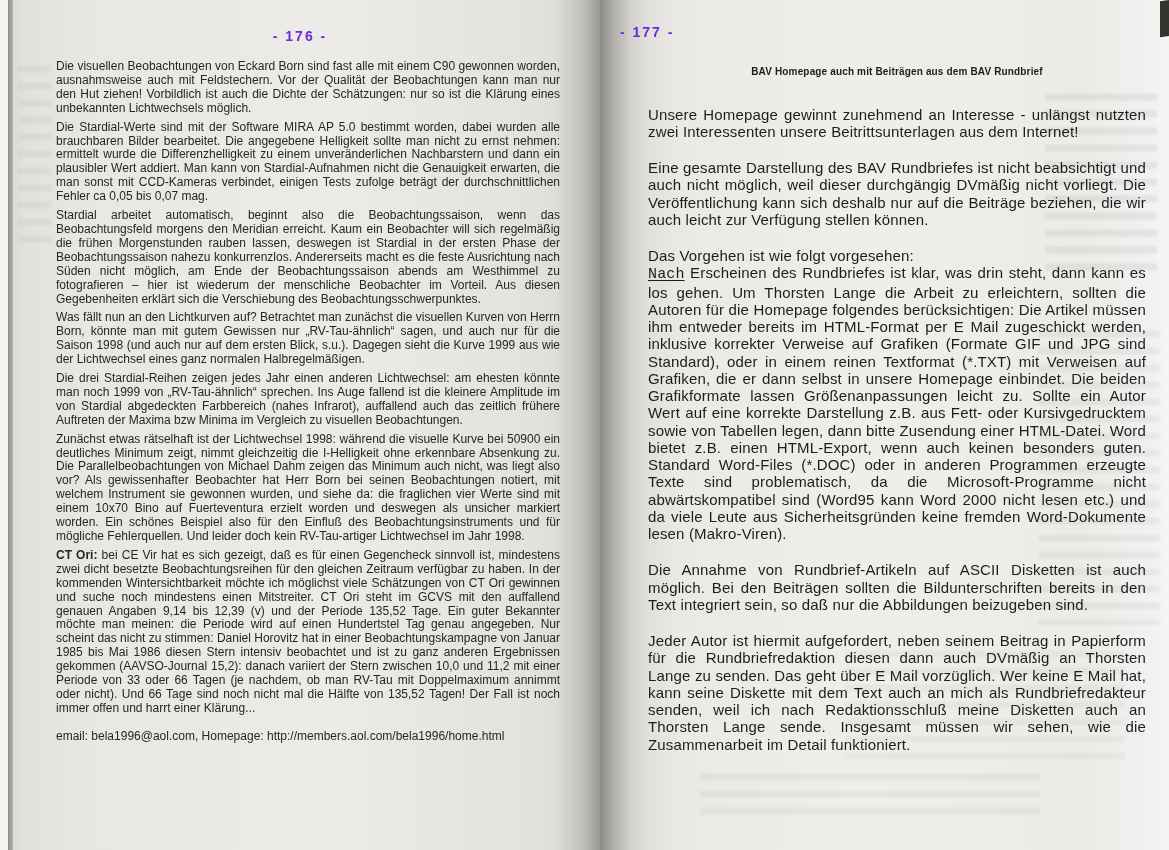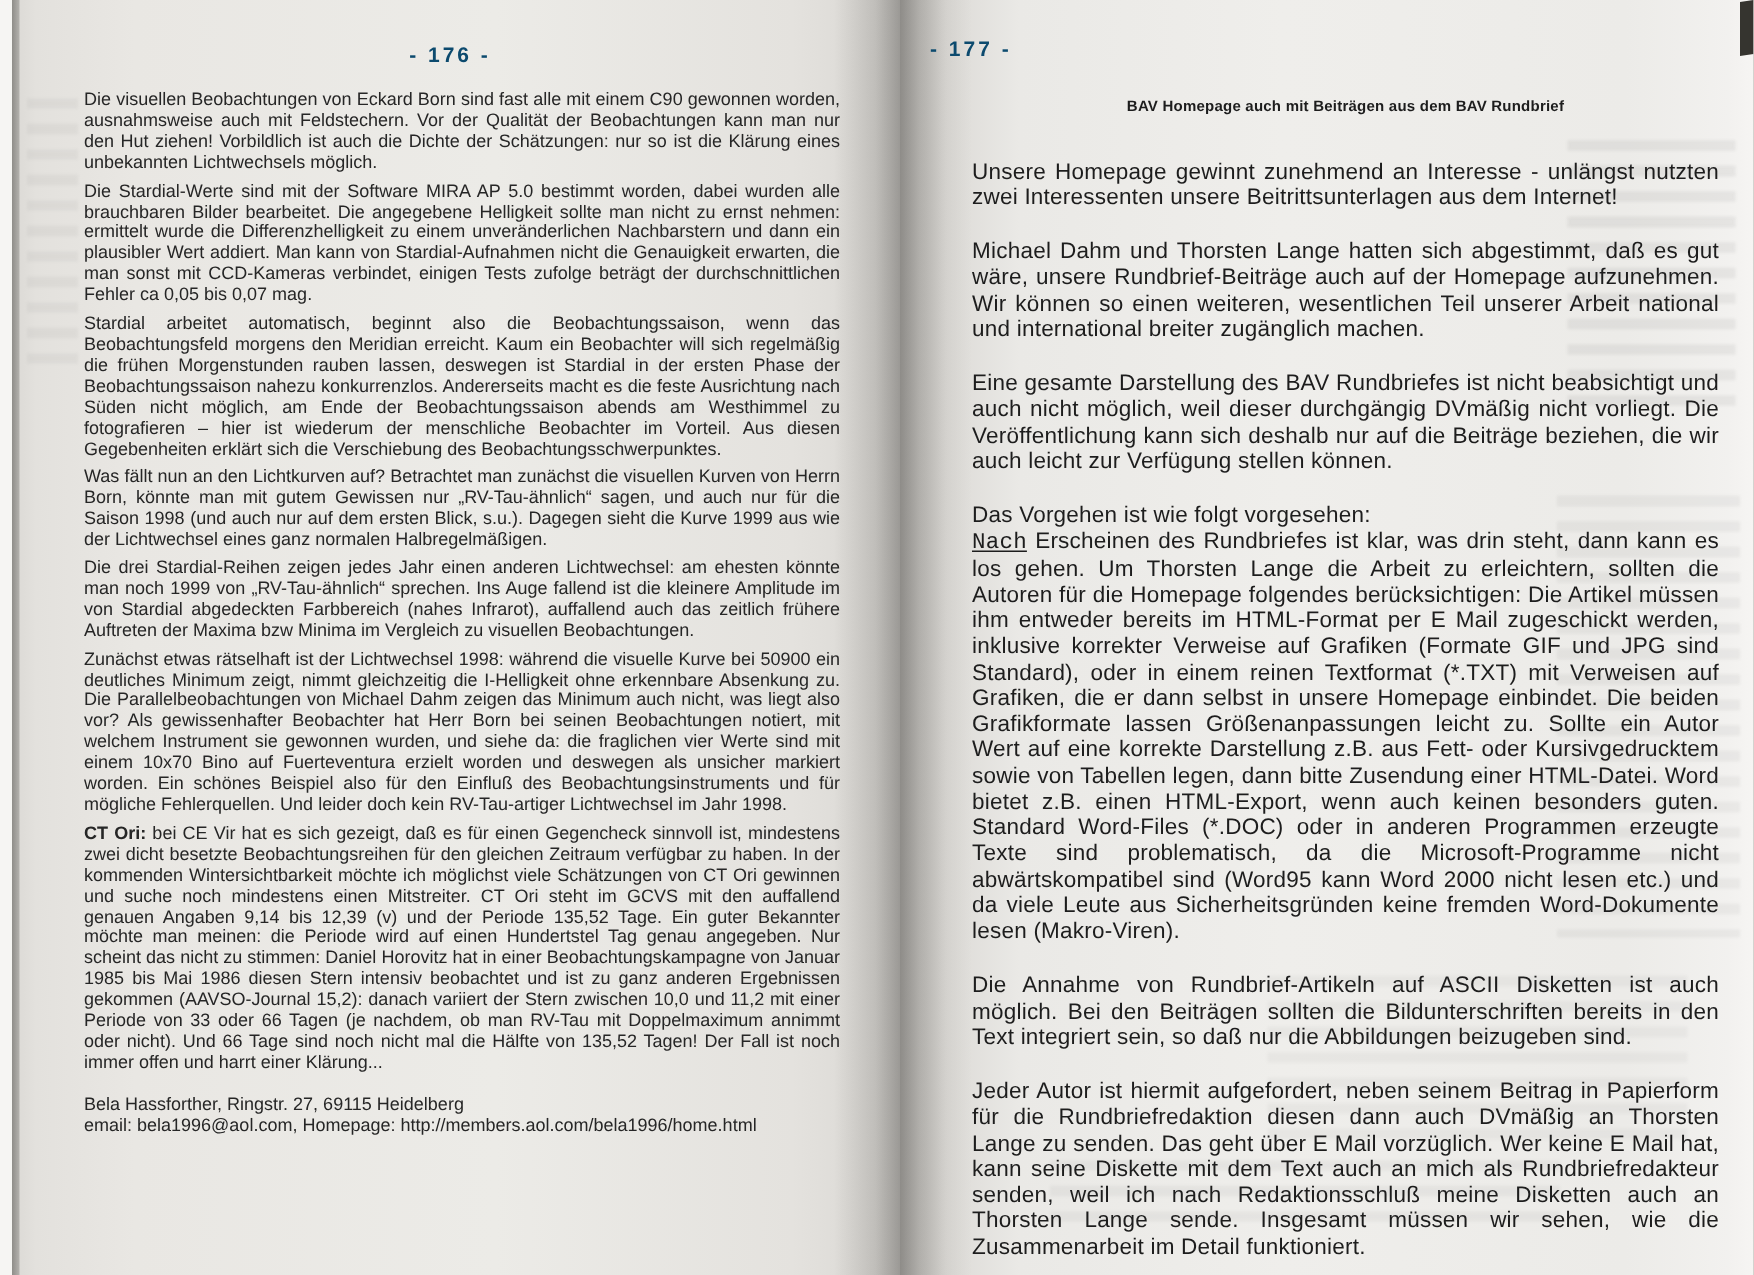--- a/index.html
+++ b/index.html
@@ -59,21 +59,21 @@
   }
   .bleed-r1 { left: 1045px; top: 88px;  width: 112px; height: 190px; }
   .bleed-r2 { left: 1038px; top: 325px; width: 122px; height: 300px; opacity: 0.08; }
   .bleed-r3 { left: 845px;  top: 645px; width: 280px; height: 115px; opacity: 0.06; }
   .bleed-r4 { left: 700px;  top: 768px; width: 340px; height: 48px;  opacity: 0.07; }
   .bleed-l1 { left: 18px;   top: 60px;  width: 34px;  height: 190px; opacity: 0.07; }
 
   
   .pageno {
     position: absolute; font-weight: bold; font-size: 14px; letter-spacing: 2px;
-    color: #0c4a6e;
+    color: #6d28d9;
   }
   .pageno-left  { left: 0; top: 28px; width: 600px; text-align: center; }
   .pageno-right { left: 620px; top: 24px; width: 520px; text-align: left; }
 
   .left-body {
     position: absolute; left: 56px; top: 60px; width: 504px;
     font-size: 12px; line-height: 1.16; color: #262626;
     text-align: justify;
   }
   .left-body p { margin: 0 0 5px 0; }
@@ -120,29 +120,27 @@
 
   <div class="left-body">
     <p>Die visuellen Beobachtungen von Eckard Born sind fast alle mit einem C90 gewonnen worden, ausnahmsweise auch mit Feldstechern. Vor der Qualität der Beobachtungen kann man nur den Hut ziehen! Vorbildlich ist auch die Dichte der Schätzungen: nur so ist die Klärung eines unbekannten Lichtwechsels möglich.</p>
     <p>Die Stardial-Werte sind mit der Software MIRA AP 5.0 bestimmt worden, dabei wurden alle brauchbaren Bilder bearbeitet. Die angegebene Helligkeit sollte man nicht zu ernst nehmen: ermittelt wurde die Differenzhelligkeit zu einem unveränderlichen Nachbarstern und dann ein plausibler Wert addiert. Man kann von Stardial-Aufnahmen nicht die Genauigkeit erwarten, die man sonst mit CCD-Kameras verbindet, einigen Tests zufolge beträgt der durchschnittlichen Fehler ca 0,05 bis 0,07 mag.</p>
     <p>Stardial arbeitet automatisch, beginnt also die Beobachtungssaison, wenn das Beobachtungsfeld morgens den Meridian erreicht. Kaum ein Beobachter will sich regelmäßig die frühen Morgenstunden rauben lassen, deswegen ist Stardial in der ersten Phase der Beobachtungssaison nahezu konkurrenzlos. Andererseits macht es die feste Ausrichtung nach Süden nicht möglich, am Ende der Beobachtungssaison abends am Westhimmel zu fotografieren – hier ist wiederum der menschliche Beobachter im Vorteil. Aus diesen Gegebenheiten erklärt sich die Verschiebung des Beobachtungsschwerpunktes.</p>
     <p>Was fällt nun an den Lichtkurven auf? Betrachtet man zunächst die visuellen Kurven von Herrn Born, könnte man mit gutem Gewissen nur „RV-Tau-ähnlich“ sagen, und auch nur für die Saison 1998 (und auch nur auf dem ersten Blick, s.u.). Dagegen sieht die Kurve 1999 aus wie der Lichtwechsel eines ganz normalen Halbregelmäßigen.</p>
     <p>Die drei Stardial-Reihen zeigen jedes Jahr einen anderen Lichtwechsel: am ehesten könnte man noch 1999 von „RV-Tau-ähnlich“ sprechen. Ins Auge fallend ist die kleinere Amplitude im von Stardial abgedeckten Farbbereich (nahes Infrarot), auffallend auch das zeitlich frühere Auftreten der Maxima bzw Minima im Vergleich zu visuellen Beobachtungen.</p>
     <p>Zunächst etwas rätselhaft ist der Lichtwechsel 1998: während die visuelle Kurve bei 50900 ein deutliches Minimum zeigt, nimmt gleichzeitig die I-Helligkeit ohne erkennbare Absenkung zu. Die Parallelbeobachtungen von Michael Dahm zeigen das Minimum auch nicht, was liegt also vor? Als gewissenhafter Beobachter hat Herr Born bei seinen Beobachtungen notiert, mit welchem Instrument sie gewonnen wurden, und siehe da: die fraglichen vier Werte sind mit einem 10x70 Bino auf Fuerteventura erzielt worden und deswegen als unsicher markiert worden. Ein schönes Beispiel also für den Einfluß des Beobachtungsinstruments und für mögliche Fehlerquellen. Und leider doch kein RV-Tau-artiger Lichtwechsel im Jahr 1998.</p>
     <p><b>CT Ori:</b> <span>bei CE Vir hat es sich gezeigt, daß es für einen Gegencheck sinnvoll ist, mindestens zwei dicht besetzte Beobachtungsreihen für den gleichen Zeitraum verfügbar zu haben. In der kommenden Wintersichtbarkeit möchte ich möglichst viele Schätzungen von CT Ori gewinnen und suche noch mindestens einen Mitstreiter. CT Ori steht im GCVS mit den auffallend genauen Angaben 9,14 bis 12,39 (v) und der Periode 135,52 Tage. Ein guter Bekannter möchte man meinen: die Periode wird auf einen Hundertstel Tag genau angegeben. Nur scheint das nicht zu stimmen: Daniel Horovitz hat in einer Beobachtungskampagne von Januar 1985 bis Mai 1986 diesen Stern intensiv beobachtet und ist zu ganz anderen Ergebnissen gekommen (AAVSO-Journal 15,2): danach variiert der Stern zwischen 10,0 und 11,2 mit einer Periode von 33 oder 66 Tagen (je nachdem, ob man RV-Tau mit Doppelmaximum annimmt oder nicht). Und 66 Tage sind noch nicht mal die Hälfte von 135,52 Tagen! Der Fall ist noch immer offen und harrt einer Klärung...</span></p>
     <div class="left-footer">
-      <div>Bela Hassforther, Ringstr. 27, 69115 Heidelberg</div>
       <div>email: bela1996@aol.com, Homepage: http://members.aol.com/bela1996/home.html</div>
     </div>
   </div>
 
   <div class="right-body">
     <p class="article-title">BAV Homepage auch mit Beiträgen aus dem BAV Rundbrief</p>
     <p>Unsere Homepage gewinnt zunehmend an Interesse - unlängst nutzten zwei Interessenten unsere Beitrittsunterlagen aus dem Internet!</p>
-    <p>Michael Dahm und Thorsten Lange hatten sich abgestimmt, daß es gut wäre, unsere Rundbrief-Beiträge auch auf der Homepage aufzunehmen. Wir können so einen weiteren, wesentlichen Teil unserer Arbeit national und international breiter zugänglich machen.</p>
     <p>Eine gesamte Darstellung des BAV Rundbriefes ist nicht beabsichtigt und auch nicht möglich, weil dieser durchgängig DVmäßig nicht vorliegt. Die Veröffentlichung kann sich deshalb nur auf die Beiträge beziehen, die wir auch leicht zur Verfügung stellen können.</p>
     <p><span>Das Vorgehen ist wie folgt vorgesehen:</span><br><u>Nach</u><span> Erscheinen des Rundbriefes ist klar, was drin steht, dann kann es los gehen. Um Thorsten Lange die Arbeit zu erleichtern, sollten die Autoren für die Homepage folgendes berücksichtigen: Die Artikel müssen ihm entweder bereits im HTML-Format per E Mail zugeschickt werden, inklusive korrekter Verweise auf Grafiken (Formate GIF und JPG sind Standard), oder in einem reinen Textformat (*.TXT) mit Verweisen auf Grafiken, die er dann selbst in unsere Homepage einbindet. Die beiden Grafikformate lassen Größenanpassungen leicht zu. Sollte ein Autor Wert auf eine korrekte Darstellung z.B. aus Fett- oder Kursivgedrucktem sowie von Tabellen legen, dann bitte Zusendung einer HTML-Datei. Word bietet z.B. einen HTML-Export, wenn auch keinen besonders guten. Standard Word-Files (*.DOC) oder in anderen Programmen erzeugte Texte sind problematisch, da die Microsoft-Programme nicht abwärtskompatibel sind (Word95 kann Word 2000 nicht lesen etc.) und da viele Leute aus Sicherheitsgründen keine fremden Word-Dokumente lesen (Makro-Viren).</span></p>
     <p>Die Annahme von Rundbrief-Artikeln auf ASCII Disketten ist auch möglich. Bei den Beiträgen sollten die Bildunterschriften bereits in den Text integriert sein, so daß nur die Abbildungen beizugeben sind.</p>
     <p>Jeder Autor ist hiermit aufgefordert, neben seinem Beitrag in Papierform für die Rundbriefredaktion diesen dann auch DVmäßig an Thorsten Lange zu senden. Das geht über E Mail vorzüglich. Wer keine E Mail hat, kann seine Diskette mit dem Text auch an mich als Rundbriefredakteur senden, weil ich nach Redaktionsschluß meine Disketten auch an Thorsten Lange sende. Insgesamt müssen wir sehen, wie die Zusammenarbeit im Detail funktioniert.</p>
 
   </div>
 
 </div>
 
 </body></html>

